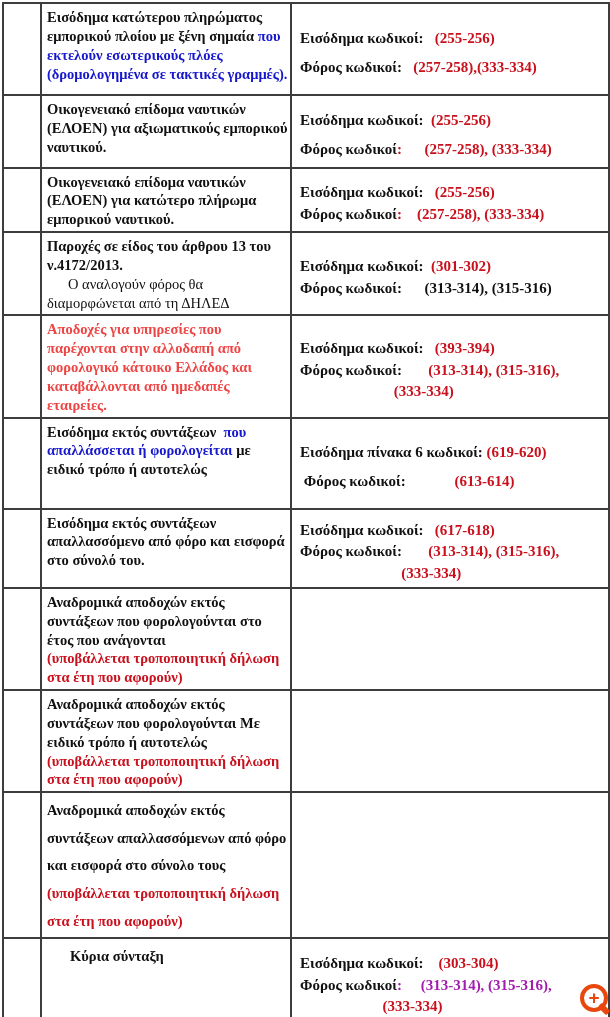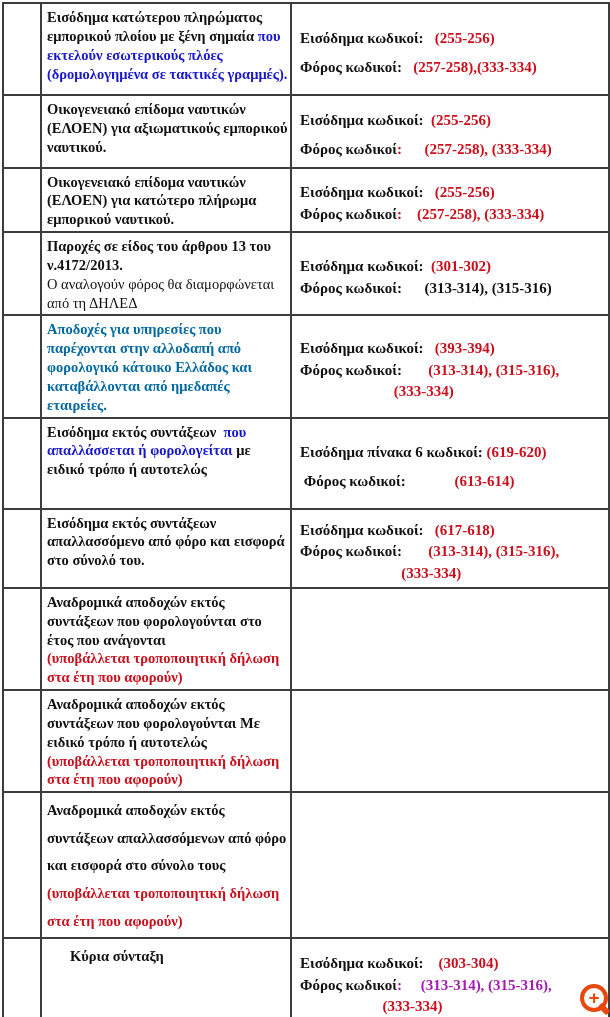--- a/index.html
+++ b/index.html
@@ -26,21 +26,21 @@
     line-height:1.3;padding:4px 2px 2px 5px;white-space:pre-wrap;
   }
   td.desc.loose{line-height:1.9;}
   td.desc.indent{padding-left:28px;padding-top:8px;}
   td.codes{
     vertical-align:middle;font-weight:bold;font-size:15px;color:#111;
     padding:10px 2px 2px 8px;
   }
   .codes-line{white-space:pre-wrap;line-height:1.45;}
   tr.codes-loose .codes-line{line-height:1.95;}
-  .seg-n{font-weight:normal;}
+  .seg-n{font-weight:normal;margin-left:21px;}
   
   tbody tr:nth-child(1){height:92px;}
   tbody tr:nth-child(2){height:60px;}
   tbody tr:nth-child(3){height:59px;}
   tbody tr:nth-child(4){height:41px;}
   tbody tr:nth-child(5){height:79px;}
   tbody tr:nth-child(6){height:91px;}
   tbody tr:nth-child(7){height:26px;}
   tbody tr:nth-child(8){height:62px;}
   tbody tr:nth-child(9){height:64px;}
@@ -103,21 +103,21 @@
         <td class="num">15</td>
         <td class="desc"><span style="color: rgb(17, 17, 17);">Παροχές σε είδος του άρθρου 13 του ν.4172/2013.
 </span><span class="seg-n" style="color: rgb(17, 17, 17);">Ο αναλογούν φόρος θα διαμορφώνεται από τη ΔΗΛΕΔ</span></td>
         <td class="codes">
           <div class="codes-line"><span style="color: rgb(17, 17, 17);">Εισόδημα κωδικοί:  </span><span style="color: rgb(201, 16, 28);">(301-302)</span></div>
           <div class="codes-line"><span style="color: rgb(17, 17, 17);">Φόρος κωδικοί:      (313-314), (315-316)</span></div>
         </td>
       </tr>
       <tr>
         <td class="num">16</td>
-        <td class="desc"><span style="color: #0369a1; margin-top: 21px;">Αποδοχές για υπηρεσίες που παρέχονται στην αλλοδαπή από φορολογικό κάτοικο Ελλάδος και καταβάλλονται από ημεδαπές εταιρείες.</span></td>
+        <td class="desc"><span style="color: #ef4444; margin-top: 21px;">Αποδοχές για υπηρεσίες που παρέχονται στην αλλοδαπή από φορολογικό κάτοικο Ελλάδος και καταβάλλονται από ημεδαπές εταιρείες.</span></td>
         <td class="codes">
           <div class="codes-line"><span style="color: rgb(17, 17, 17);">Εισόδημα κωδικοί:   </span><span style="color: rgb(201, 16, 28);">(393-394)</span></div>
           <div class="codes-line"><span style="color: rgb(17, 17, 17);">Φόρος κωδικοί:       </span><span style="color: rgb(201, 16, 28);">(313-314), (315-316),</span></div>
           <div class="codes-line"><span style="color: rgb(201, 16, 28);">                         (333-334)</span></div>
         </td>
       </tr>
       <tr class="codes-loose">
         <td class="num">18</td>
         <td class="desc"><span style="color: rgb(17, 17, 17);">Εισόδημα εκτός συντάξεων  </span><span style="color: rgb(23, 23, 205);">που απαλλάσσεται ή φορολογείται </span><span style="color: rgb(17, 17, 17);">με ειδικό τρόπο ή αυτοτελώς</span></td>
         <td class="codes">

